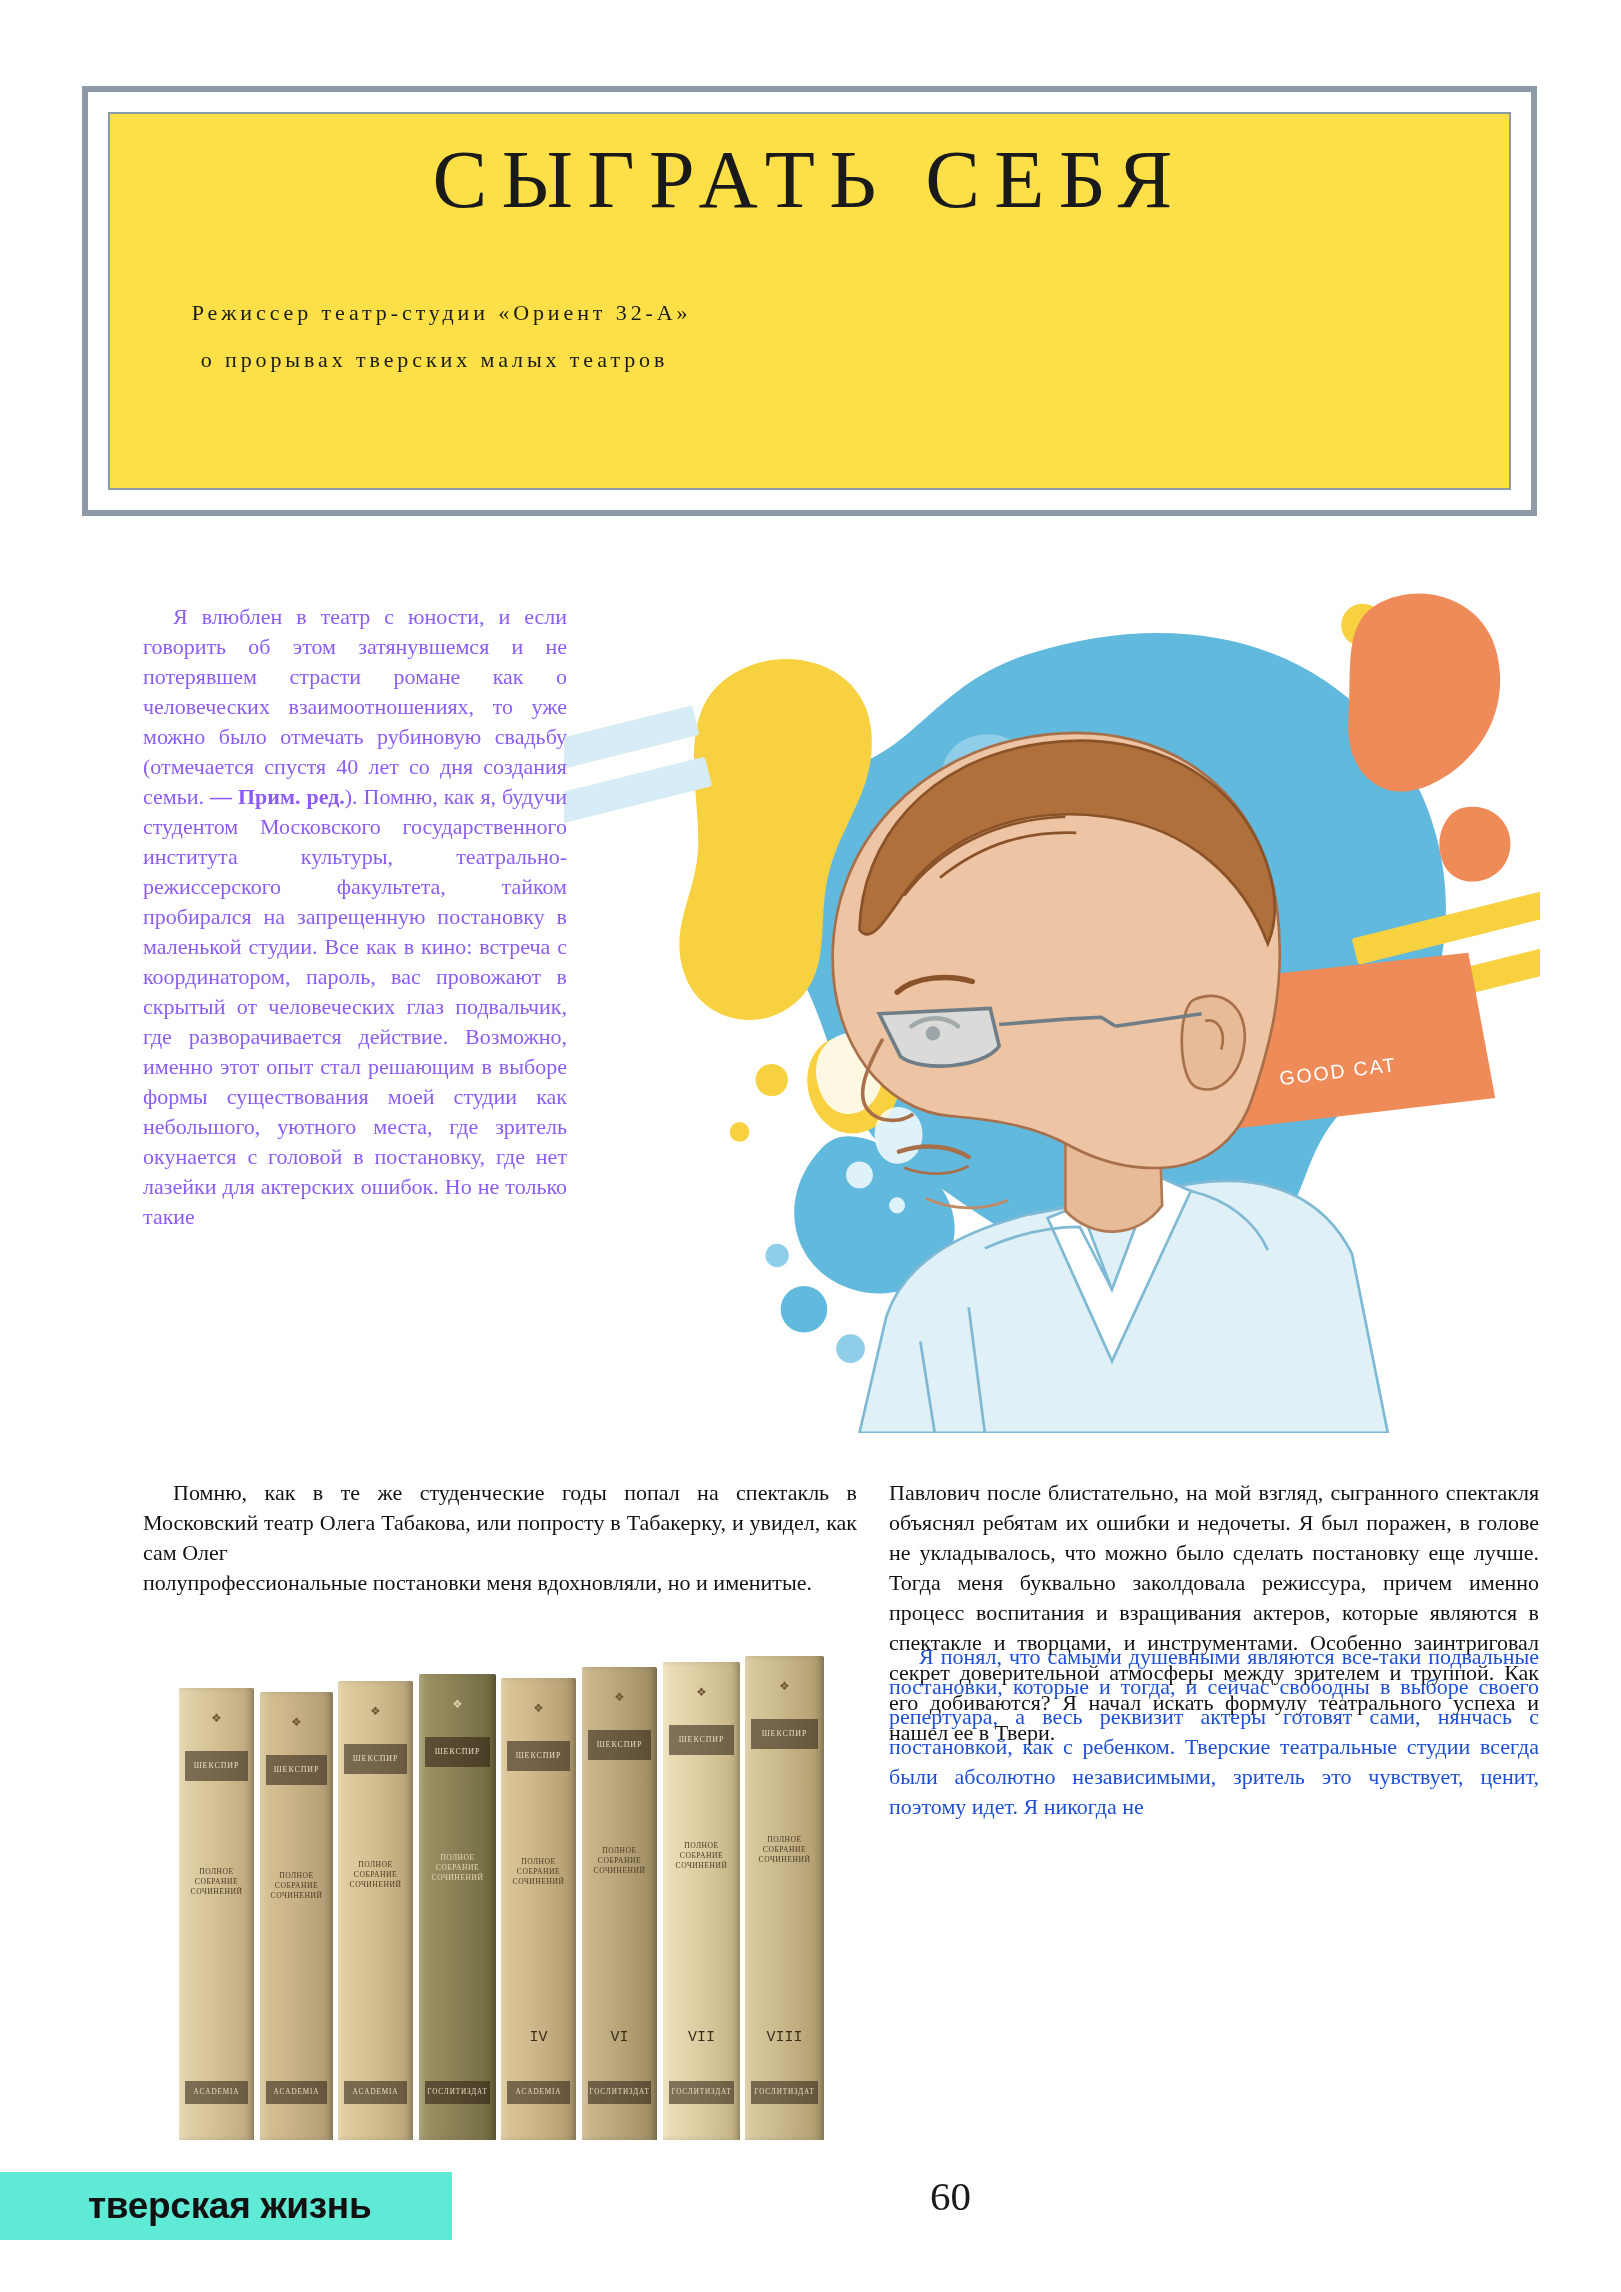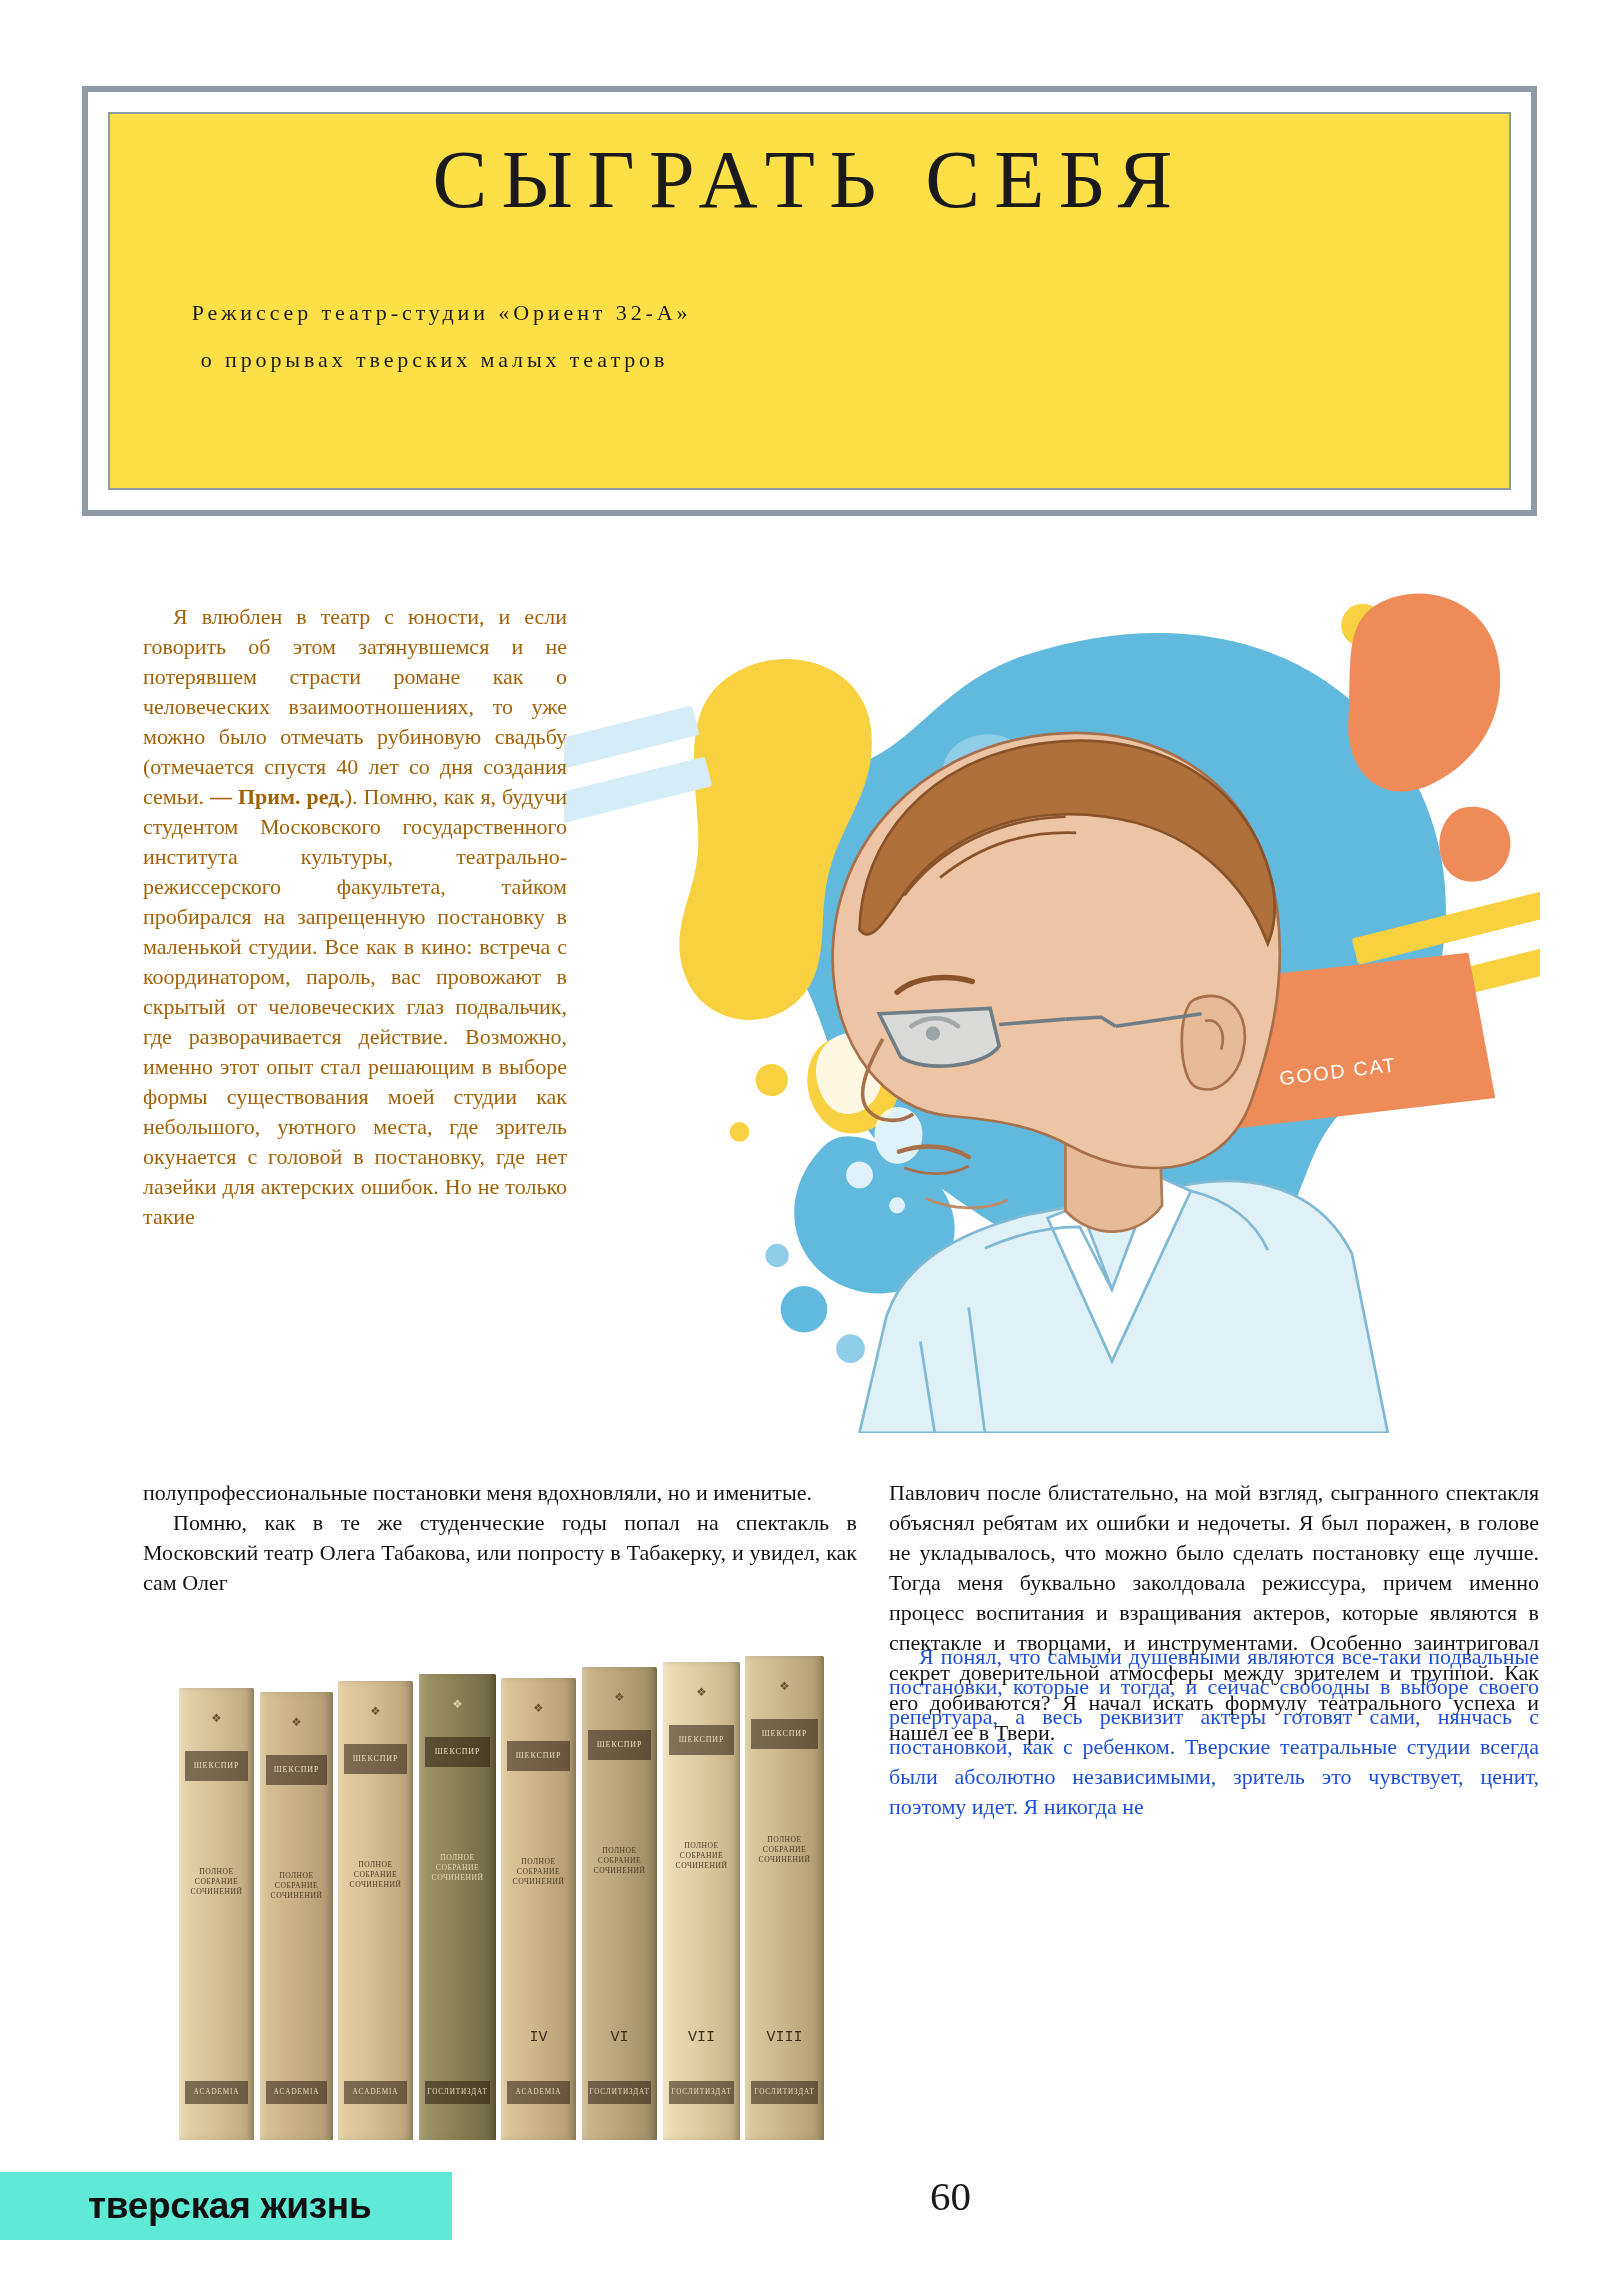--- a/index.html
+++ b/index.html
@@ -64,21 +64,21 @@
 
   
   .col-left {
     position: absolute;
     left: 143px;
     top: 602px;
     width: 424px;
     font-size: 22px;
     line-height: 30px;
     text-align: justify;
-    color: #a16207;
+    color: #8b5cf6;
   }
   .col-left p { margin: 0; text-indent: 30px; }
   .col-wide {
     position: absolute;
     left: 143px;
     top: 1478px;
     width: 714px;
     font-size: 22px;
     line-height: 30px;
     text-align: justify;
@@ -325,22 +325,22 @@
   </svg>
 </div>
 
 <div class="col-left">
   <p>
     <span>Я влюблен в театр с юности, и если говорить об этом затянувшемся и не потерявшем страсти романе как о человеческих взаимоотношениях, то уже можно было отмечать рубиновую свадьбу (отмечается спустя 40 лет со дня создания семьи. </span><b class="inline-ed">— Прим. ред.</b><span>). Помню, как я, будучи студентом Московского государственного института культуры, театрально-режиссерского факультета, тайком пробирался на запрещенную постановку в маленькой студии. Все как в кино: встреча с координатором, пароль, вас провожают в скрытый от человеческих глаз подвальчик, где разворачивается действие. Возможно, именно этот опыт стал решающим в выборе формы существования моей студии как небольшого, уютного места, где зритель окунается с головой в постановку, где нет лазейки для актерских ошибок. Но не только такие</span>
   </p>
 </div>
 
 <div class="col-wide">
+  <p>Помню, как в те же студенческие годы попал на спектакль в Московский театр Олега Табакова, или попросту в Табакерку, и увидел, как сам Олег</p>
   <p style="text-indent:0">полупрофессиональные постановки меня вдохновляли, но и именитые.</p>
-  <p>Помню, как в те же студенческие годы попал на спектакль в Московский театр Олега Табакова, или попросту в Табакерку, и увидел, как сам Олег</p>
 </div>
 
 <div class="col-right">
   <p>Павлович после блистательно, на мой взгляд, сыгранного спектакля объяснял ребятам их ошибки и недочеты. Я был поражен, в голове не укладывалось, что можно было сделать постановку еще лучше. Тогда меня буквально заколдовала режиссура, причем именно процесс воспитания и взращивания актеров, которые являются в спектакле и творцами, и инструментами. Особенно заинтриговал секрет доверительной атмосферы между зрителем и труппой. Как его добиваются? Я начал искать формулу театрального успеха и нашел ее в Твери.</p>
 </div>
 
 <div class="col-right-2">
   <p>Я понял, что самыми душевными являются все-таки подвальные постановки, которые и тогда, и сейчас свободны в выборе своего репертуара, а весь реквизит актеры готовят сами, нянчась с постановкой, как с ребенком. Тверские театральные студии всегда были абсолютно независимыми, зритель это чувствует,  ценит, поэтому идет.  Я никогда не</p>
 </div>
 

